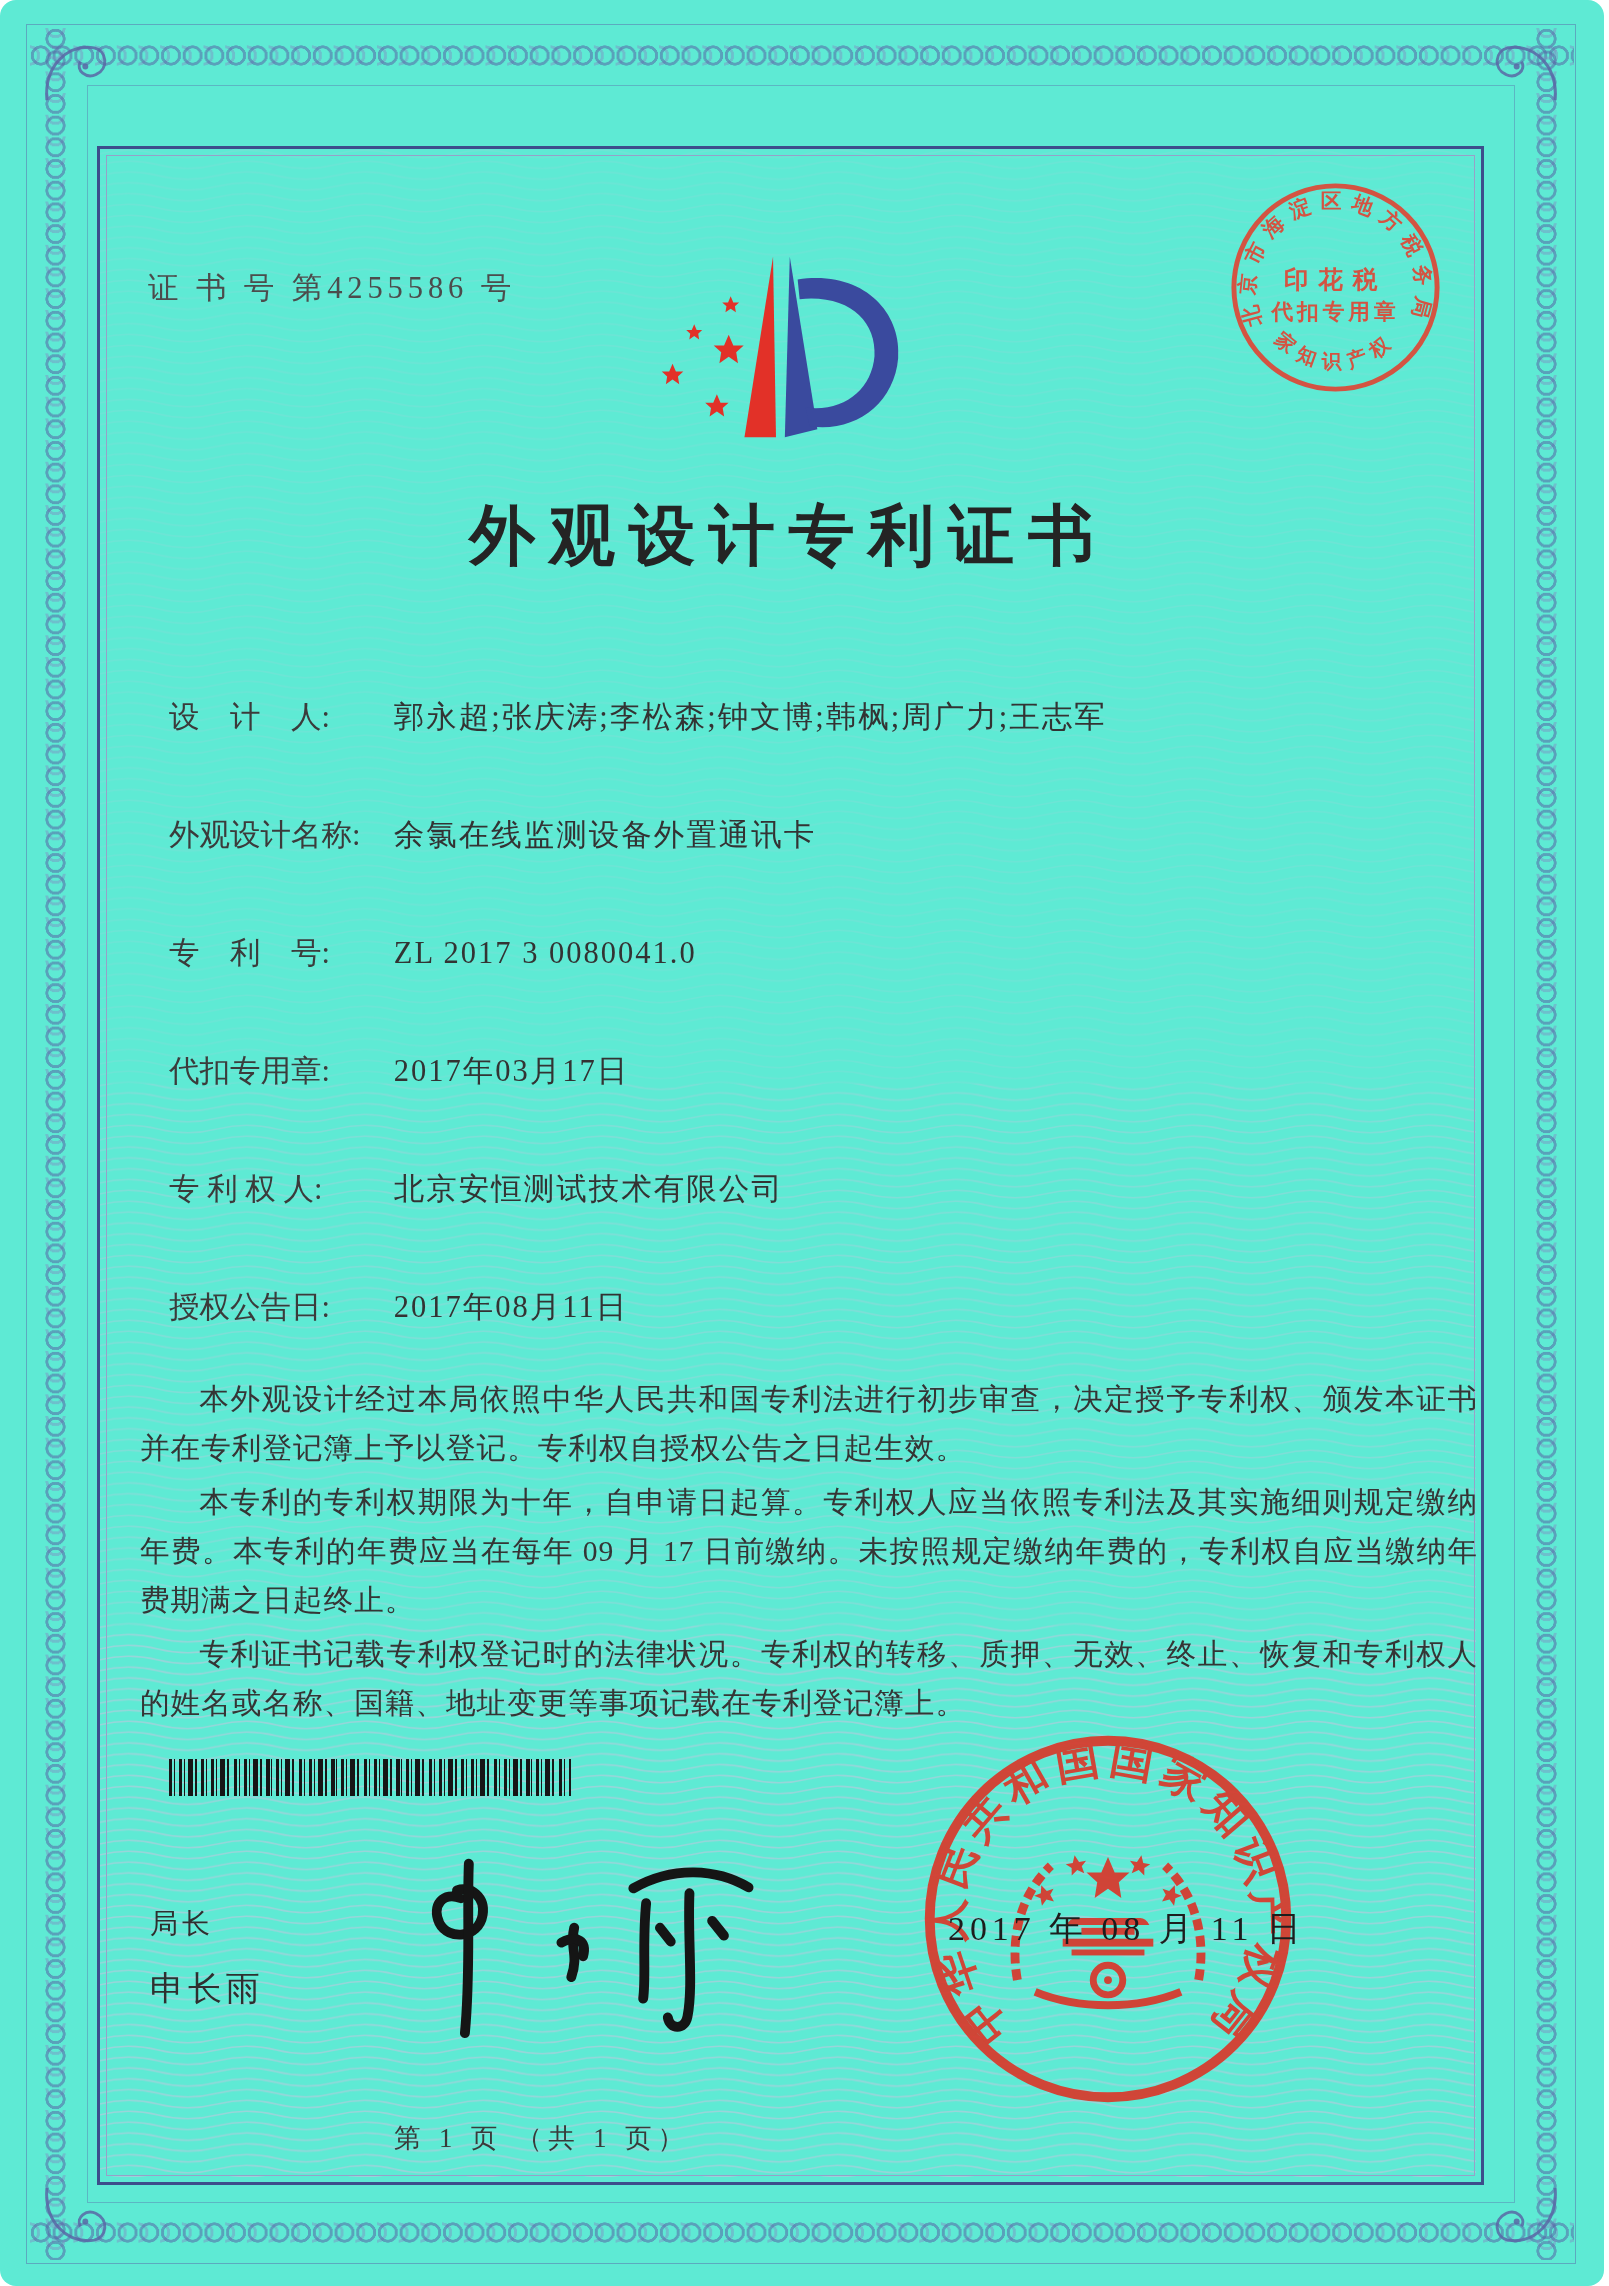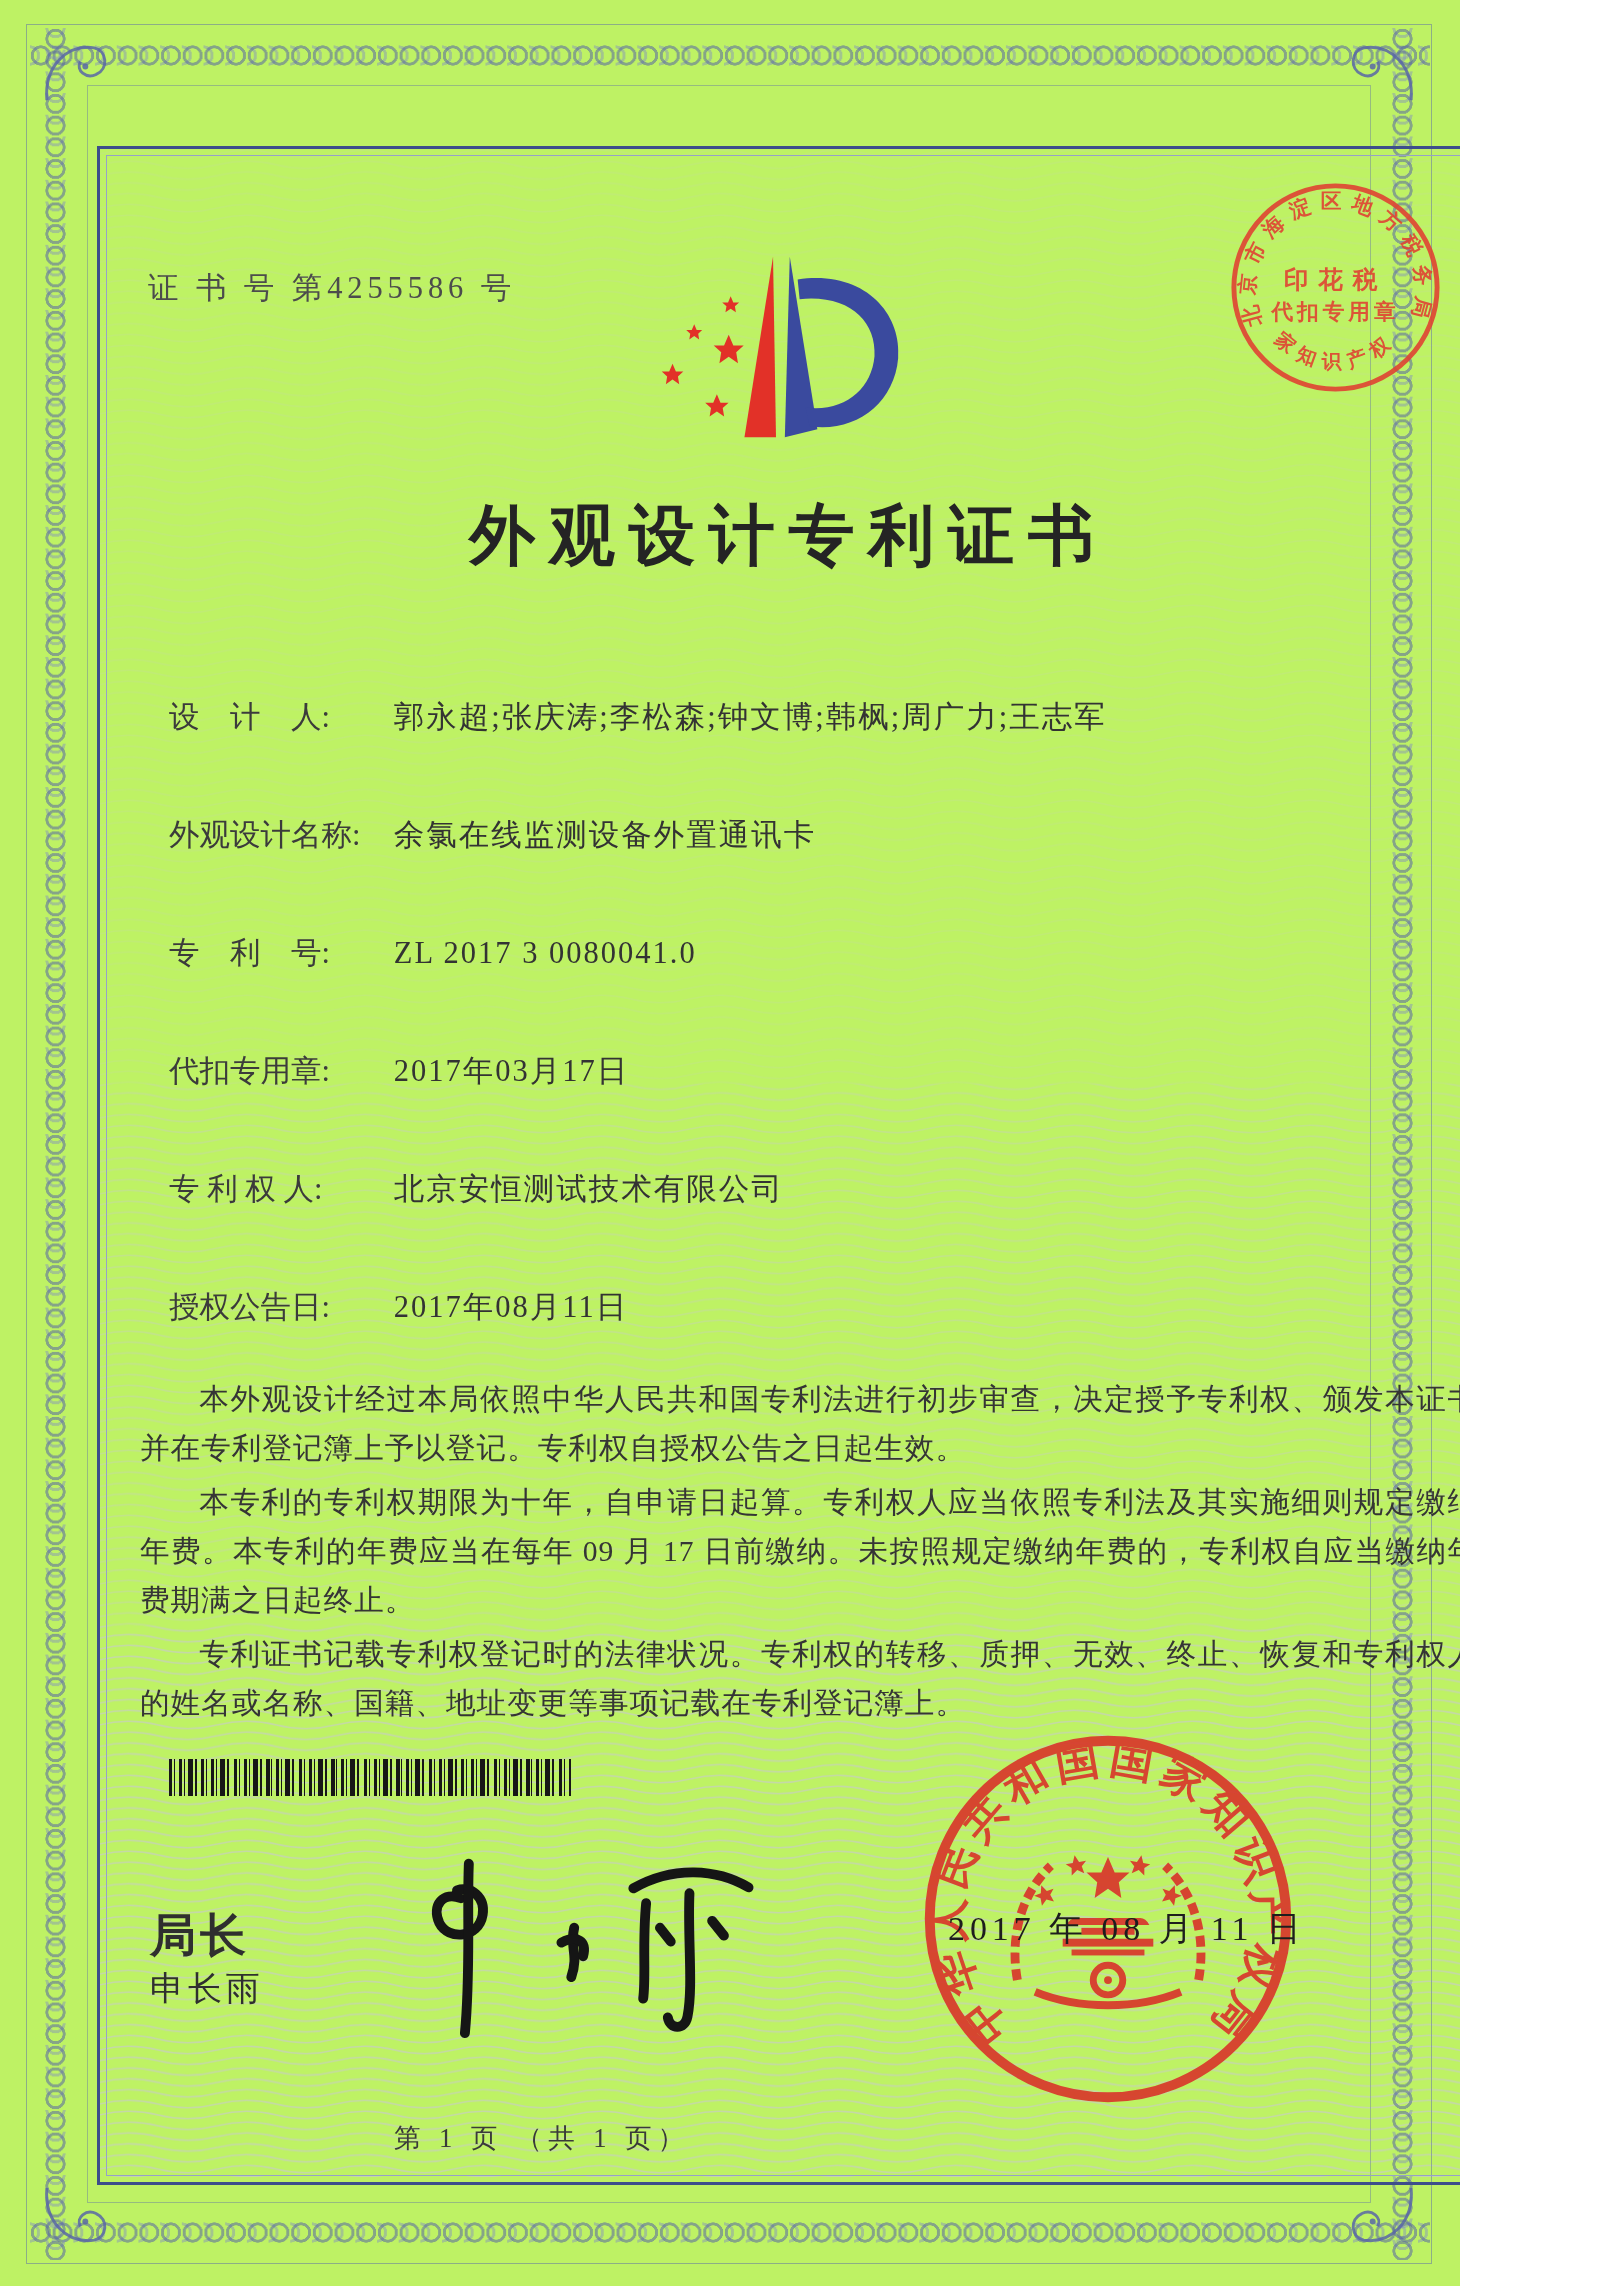--- a/index.html
+++ b/index.html
@@ -1,17 +1,17 @@
 <!DOCTYPE html>
 <html><head>
 <meta charset="utf-8">
 <style>
   html,body{margin:0;padding:0;background:#ffffff;}
-  .page{position:relative;width:1460px;height:2286px;background:#bef264;overflow:hidden;
-        font-family:"Liberation Serif","DejaVu Serif",serif;color:#2e2e2e;}
+  .page{position:relative;width:1604px;height:2286px;background:#5eead4;overflow:hidden;
+        font-family:"Liberation Serif","DejaVu Serif",serif;color:#2e2e2e;border-radius:16px;}
 
   
   .band{position:absolute;z-index:1;}
   .band-h{background-image:
       radial-gradient(circle 10.8px at 10.8px 50%, transparent 6.9px, rgba(86,100,165,.55) 7.4px, rgba(86,100,165,.55) 9.9px, transparent 10.3px),
       radial-gradient(circle 10.8px at 0px  50%, transparent 6.9px, rgba(128,140,195,.45) 7.4px, rgba(128,140,195,.45) 9.9px, transparent 10.3px);
       background-size:21.7px 100%;}
   .band-v{background-image:
       radial-gradient(circle 10.8px at 50% 10.8px, transparent 6.9px, rgba(86,100,165,.55) 7.4px, rgba(86,100,165,.55) 9.9px, transparent 10.3px),
       radial-gradient(circle 10.8px at 50% 0px,  transparent 6.9px, rgba(128,140,195,.45) 7.4px, rgba(128,140,195,.45) 9.9px, transparent 10.3px);
@@ -52,22 +52,22 @@
 
   .barcode{position:absolute;left:169px;top:1759px;width:402px;height:37px;
       background-image:repeating-linear-gradient(90deg,
         #161616 0 3px, transparent 3px 4.9px,
         #161616 4.9px 5.9px, transparent 5.9px 9.9px,
         #161616 9.9px 12.8px, transparent 12.8px 14.8px,
         #161616 14.8px 15.8px, transparent 15.8px 18.7px,
         #161616 18.7px 23.6px, transparent 23.6px 25.6px,
         #161616 25.6px 27.6px, transparent 27.6px 32.5px);}
 
-  .director-label{position:absolute;left:150px;top:1905px;font-size:46px;letter-spacing:3.9px;color:#2f2f2f;
-      font-family:"Liberation Sans","DejaVu Sans",sans-serif;font-weight:bold;}
+  .director-label{position:absolute;left:150px;top:1905px;font-size:28px;letter-spacing:3.9px;color:#2f2f2f;
+      font-family:"Liberation Sans","DejaVu Sans",sans-serif;}
   .director-name{position:absolute;left:150px;top:1966px;font-size:34px;letter-spacing:3.9px;color:#2f2f2f;
       font-family:"Liberation Sans","DejaVu Sans",sans-serif;}
 
   .signature-svg{position:absolute;left:392px;top:1844px;z-index:3;}
 
   .seal-svg{position:absolute;left:911px;top:1722px;z-index:2;opacity:.93;}
   .date-stamp{position:absolute;left:948px;top:1906px;font-size:34px;letter-spacing:4.9px;color:#1d1d1d;z-index:3;}
 
   .page-footer{position:absolute;left:394px;width:788px;top:2120px;text-align:left;
       font-size:26.6px;letter-spacing:5.9px;color:#3a3a3a;}

